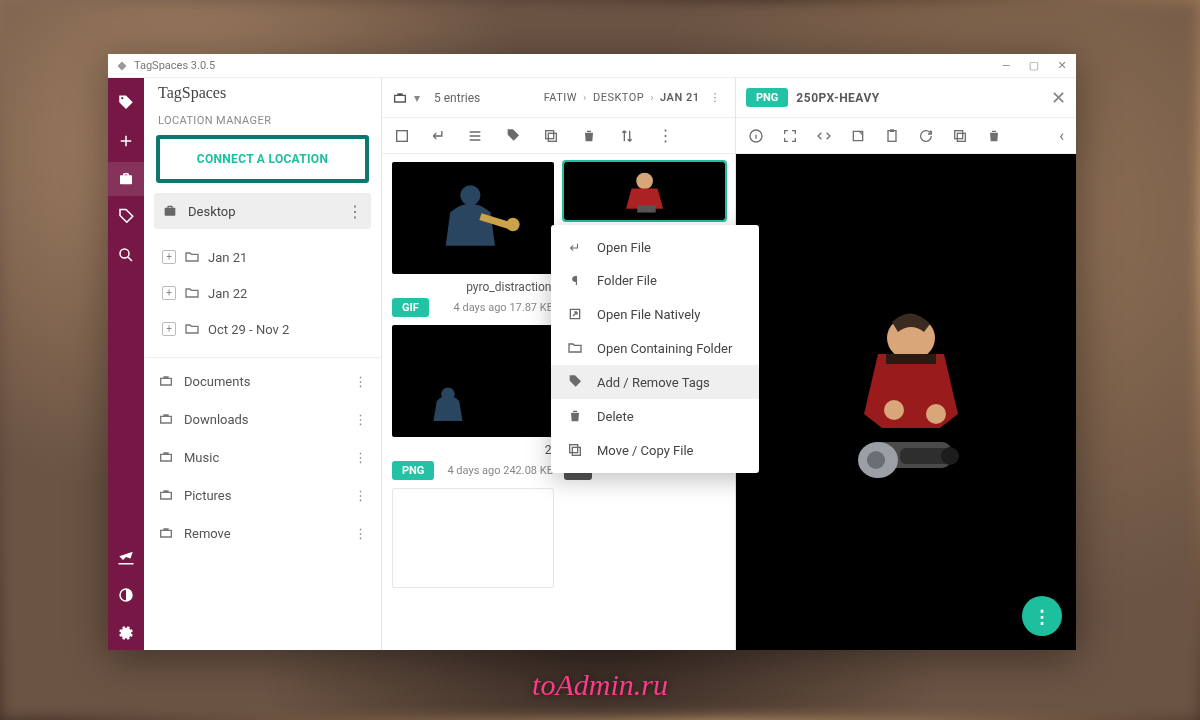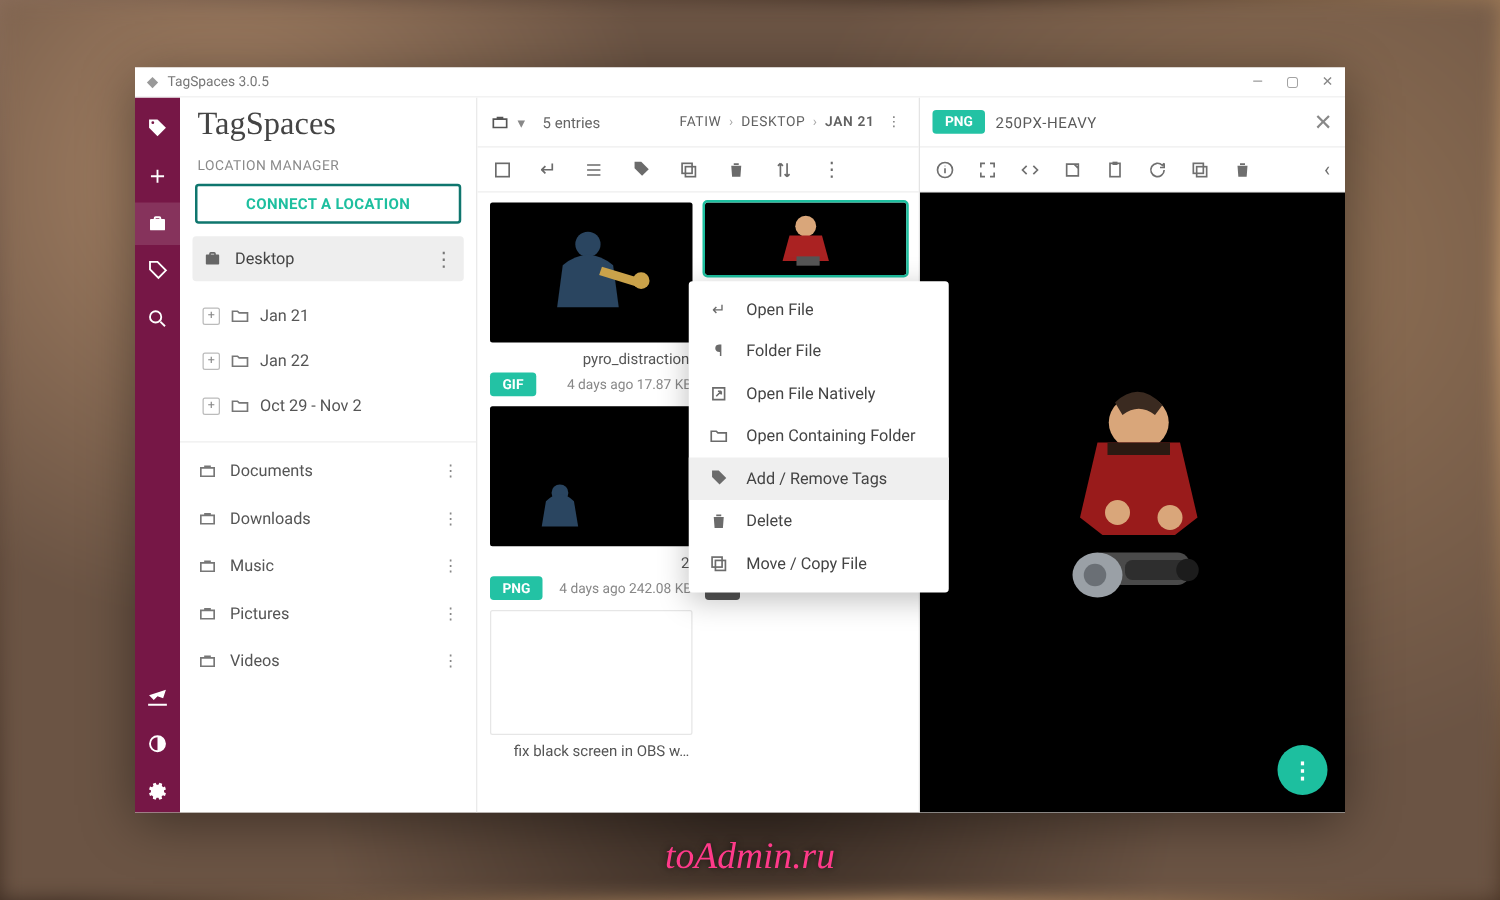--- a/index.html
+++ b/index.html
@@ -45,29 +45,29 @@
   cursor: pointer;
 }
 .rail-item.active { background: rgba(255,255,255,0.12); }
 .rail-spacer { flex: 1; }
 .sidebar {
   width: 238px; background: #fff; border-right: 1px solid #e4e4e4;
   display: flex; flex-direction: column;
 }
 .brand {
   font-family: "Brush Script MT", cursive;
-  font-size: 26px; padding: 6px 14px 2px; color: #444;
+  font-size: 16px; padding: 6px 14px 2px; color: #444;
 }
 .section-title {
   font-size: 11px; color: #8a8a8a; letter-spacing: 0.4px;
   padding: 10px 14px 8px;
 }
 .connect-btn {
-  margin: 0 12px 10px; height: 32px;
-  border: 2px solid #0f766e; color: #1dbf9f;
+  margin: 0 12px 10px; height: 48px;
+  border: 4px solid #0f766e; color: #1dbf9f;
   background: #fff; border-radius: 3px;
   font-size: 12px; font-weight: 700; letter-spacing: 0.3px;
   display: flex; align-items: center; justify-content: center; cursor: pointer;
 }
 .loc-active {
   margin: 0 10px 6px; height: 36px;
   background: #eeeeee; border-radius: 3px;
   display: flex; align-items: center; padding: 0 8px; gap: 10px;
 }
 .loc-active .lbl { font-size: 13px; color: #444; }
@@ -130,21 +130,21 @@
 .timesize { font-size: 11px; color:#888; margin-left:auto; }
 .folder-chip {
   width: 28px; height: 26px; background:#555; border-radius:3px;
   display:flex; align-items:center; justify-content:center; color:#fff;
 }
 .preview {
   width: 340px; background:#fff; display:flex; flex-direction:column;
 }
 .p-head { height: 40px; display:flex; align-items:center; padding:0 10px; gap:8px; border-bottom:1px solid #eee; }
 .p-head .close { margin-left:auto; color:#888; cursor:pointer; font-size:18px; }
-.p-title { font-size:12px; font-weight:400; letter-spacing:0.5px; color:#5a5a5a; }
+.p-title { font-size:12px; font-weight:700; letter-spacing:0.5px; color:#5a5a5a; }
 .p-tools { height:36px; display:flex; align-items:center; gap:18px; padding:0 12px; border-bottom:1px solid #eee; color:#6f6f6f; }
 .p-tools .spacer { flex:1; }
 .p-body { flex:1; background:#000; position:relative; display:flex; align-items:center; justify-content:center; }
 .fab {
   position:absolute; right:14px; bottom:14px;
   width:40px; height:40px; border-radius:50%;
   background:#1dbf9f; color:#fff; display:flex; align-items:center; justify-content:center;
   box-shadow: 0 3px 8px rgba(0,0,0,0.4); cursor:pointer; font-size:18px; font-weight:700;
 }
 .context-menu {
@@ -296,21 +296,21 @@
           <svg class="ico-sm" viewBox="0 0 24 24">
               <path fill="none" stroke="#777" stroke-width="2" d="M4 8h16v10H4zM9 8V6h6v2"></path>
             </svg>
           <span>Pictures</span>
           <span class="more">⋮</span>
         </div>
         <div class="loc-row">
           <svg class="ico-sm" viewBox="0 0 24 24">
               <path fill="none" stroke="#777" stroke-width="2" d="M4 8h16v10H4zM9 8V6h6v2"></path>
             </svg>
-          <span>Videos</span>
+          <span>Remove</span>
           <span class="more">⋮</span>
         </div>
       </div>
     </div>
 
     <div class="center">
       <div class="c-top">
         <svg class="ico-sm bag" viewBox="0 0 24 24">
             <path fill="none" stroke="#555" stroke-width="2" d="M4 8h16v10H4zM9 8V6h6v2"></path>
           </svg>
@@ -408,21 +408,20 @@
         <div class="card" style="justify-content:flex-end;">
           <div class="folder-chip">
             <svg class="ico-sm" viewBox="0 0 24 24">
                 <path fill="currentColor" d="M3 6h6l2 2h10v10H3z"></path>
               </svg>
           </div>
         </div>
 
         <div class="card">
           <div class="thumb" style="background:#fff; border:1px solid #e6e6e6; height:100px;"></div>
-          <div class="cap">fix black screen in OBS w…</div>
         </div>
 
       </div>
     </div>
 
     <div class="preview">
       <div class="p-head">
         <span class="badge">PNG</span>
         <span class="p-title">250PX-HEAVY</span>
         <span class="close">✕</span>

